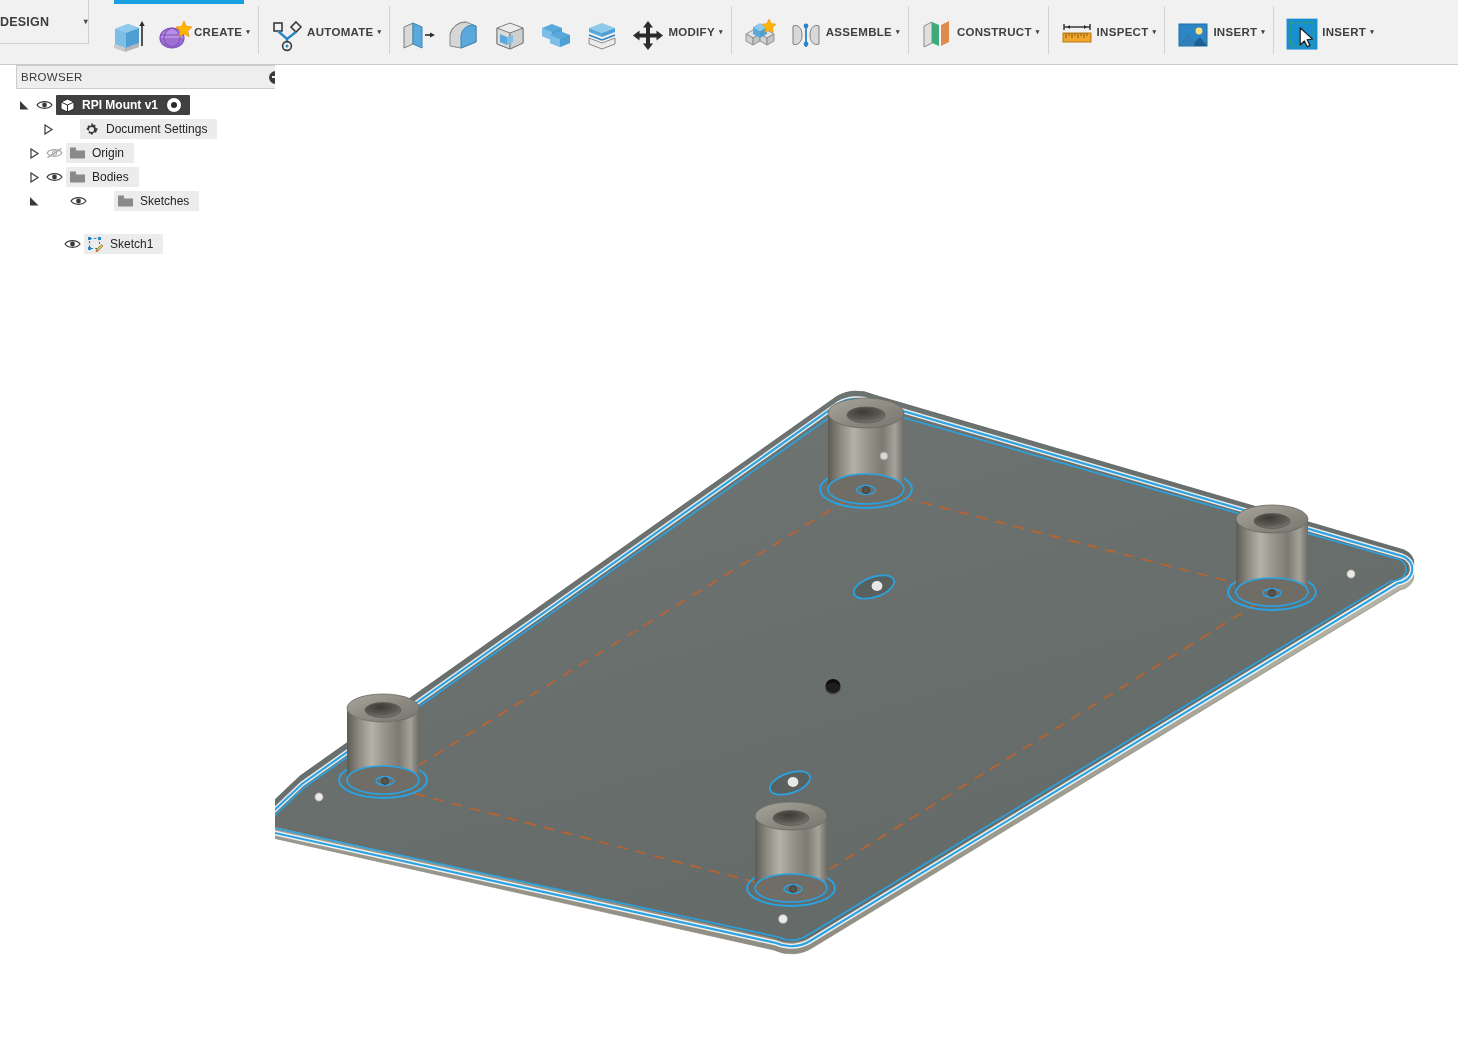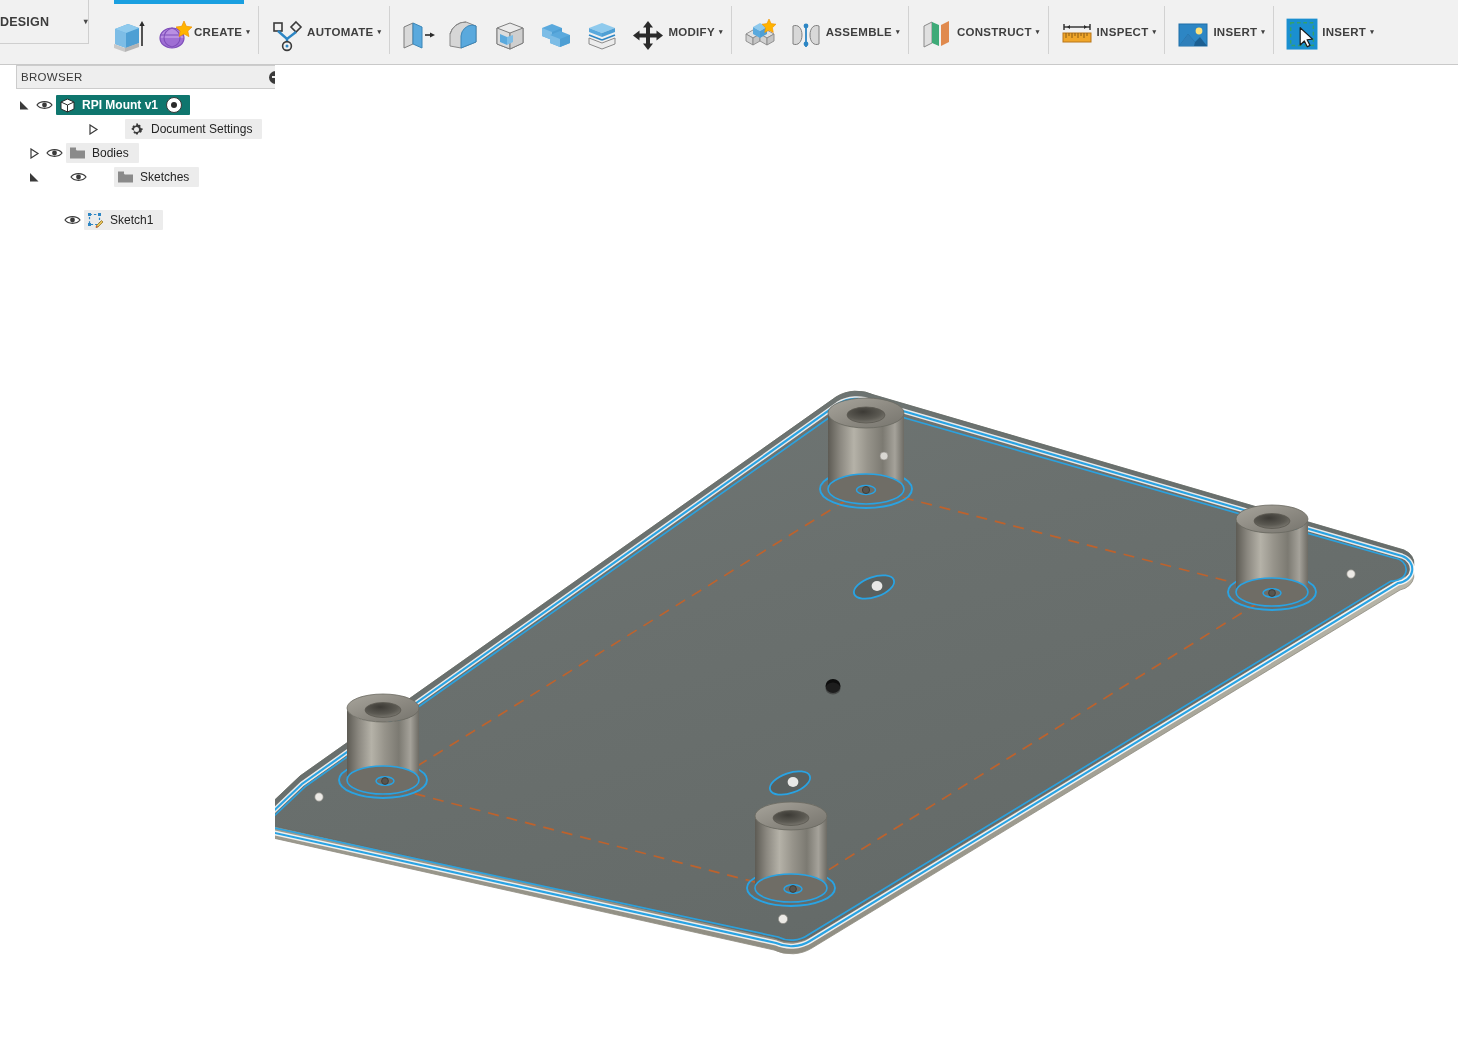--- a/index.html
+++ b/index.html
@@ -92,21 +92,21 @@
   .twist svg{display:block;}
   .eye{
     width:24px;height:24px;display:flex;align-items:center;justify-content:center;
     flex:0 0 24px;
   }
   .nodebg{
     background:#ececec;
     display:flex;align-items:center;height:20px;border-radius:1px;
     padding-right:8px;
   }
-  .nodebg.selected{background:#0f766e;}
+  .nodebg.selected{background:#404040;}
   .nodebg.selected .tlabel{color:#ffffff;font-weight:bold;}
   .ficon{width:22px;height:20px;display:flex;align-items:center;justify-content:center;flex:0 0 22px;}
   .tlabel{padding-left:4px;padding-right:2px;font-size:12px;color:#242424;}
   .radio-sel{
     width:14px;height:14px;border-radius:50%;
     background:#ffffff;border:1.4px solid #3a3a3a;
     display:flex;align-items:center;justify-content:center;margin-left:6px;flex:0 0 14px;
   }
   .radio-sel i{width:6px;height:6px;border-radius:50%;background:#2a2a2a;display:block;}
 
@@ -399,39 +399,62 @@
             <line x1="8.5" y1="8" x2="8.5" y2="15" stroke="#2a2a2a" stroke-width="1"></line>
           </svg>
         </span>
         <span class="tlabel">RPI Mount v1</span>
         <span class="radio-sel">
             <i></i>
           </span>
       </span>
     </div>
 
-    <div class="trow" style="padding-left:24px;margin-left:45px;">
+    <div class="trow" style="padding-left:24px;">
       <span class="twist">
         <svg width="11" height="11" viewBox="0 0 11 11">
             <polygon points="2,1 9,5.5 2,10" fill="none" stroke="#3a3a3a" stroke-width="1.2"></polygon>
           </svg>
       </span>
       <span class="eye"></span>
       <span class="nodebg">
         <span class="ficon">
           <svg width="15" height="15" viewBox="0 0 15 15">
             <path d="M7.5 1.2 l1.3 .35 .55 1.35 1.4 -.2 .95 1 -.55 1.3 .85 1.15 1.45 .1 .35 1.35 -1.2 .85 .1 1.4 -1.1 .9 -1.3 -.6 -1.2 .75 -.15 1.45 -1.35 .35 -.85 -1.2 -1.4 .1 -.9 -1.1 .6 -1.3 -.75 -1.2 -1.45 -.15 -.35 -1.35 1.2 -.85 -.1 -1.4 1.1 -.9 1.3 .6 1.2 -.75z" fill="#3a3a3a"></path>
             <circle cx="7.5" cy="7.5" r="2.5" fill="#ececec"></circle>
           </svg>
         </span>
         <span class="tlabel">Document Settings</span>
       </span>
     </div>
 
 
+    <div class="trow" style="padding-left:10px;">
+      <span class="twist">
+        <svg width="11" height="11" viewBox="0 0 11 11">
+            <polygon points="2,1 9,5.5 2,10" fill="none" stroke="#3a3a3a" stroke-width="1.2"></polygon>
+          </svg>
+      </span>
+      <span class="eye">
+        <svg width="17" height="12" viewBox="0 0 17 12">
+          <path d="M1 6 C4 1.6 13 1.6 16 6 C13 10.4 4 10.4 1 6 Z" fill="none" stroke="#a8a8a8" stroke-width="1.2"></path>
+          <circle cx="8.5" cy="6" r="2.2" fill="none" stroke="#a8a8a8" stroke-width="1"></circle>
+          <line x1="1.5" y1="10.6" x2="15.5" y2="1.4" stroke="#a8a8a8" stroke-width="1.3"></line>
+        </svg>
+      </span>
+      <span class="nodebg">
+        <span class="ficon">
+          <svg width="17" height="14" viewBox="0 0 17 14">
+            <path d="M1 3 h5.5 l1.2 1.5 h8.3 v8 h-15 z" fill="#8a8a8a"></path>
+            <rect x="1" y="1.5" width="6" height="2" fill="#8a8a8a"></rect>
+          </svg>
+        </span>
+        <span class="tlabel">Origin</span>
+      </span>
+    </div>
 
     <div class="trow" style="padding-left:10px;">
       <span class="twist">
         <svg width="11" height="11" viewBox="0 0 11 11">
             <polygon points="2,1 9,5.5 2,10" fill="none" stroke="#3a3a3a" stroke-width="1.2"></polygon>
           </svg>
       </span>
       <span class="eye">
         <svg width="17" height="12" viewBox="0 0 17 12">
           <path d="M1 6 C4 1.6 13 1.6 16 6 C13 10.4 4 10.4 1 6 Z" fill="none" stroke="#3a3a3a" stroke-width="1.2"></path>

